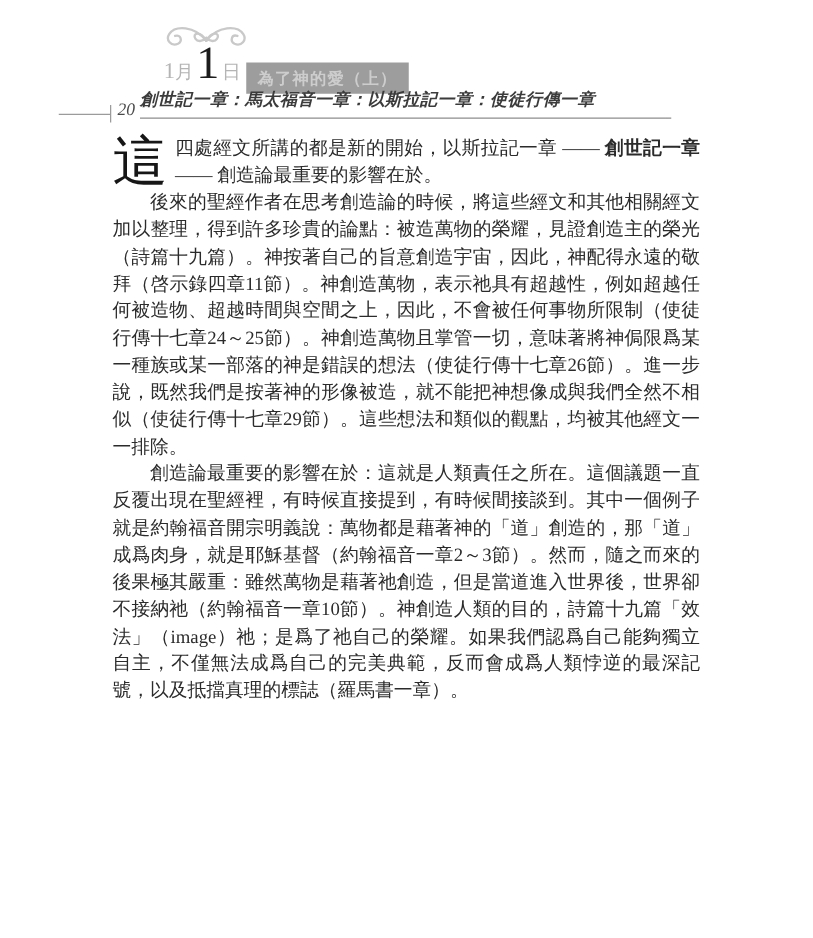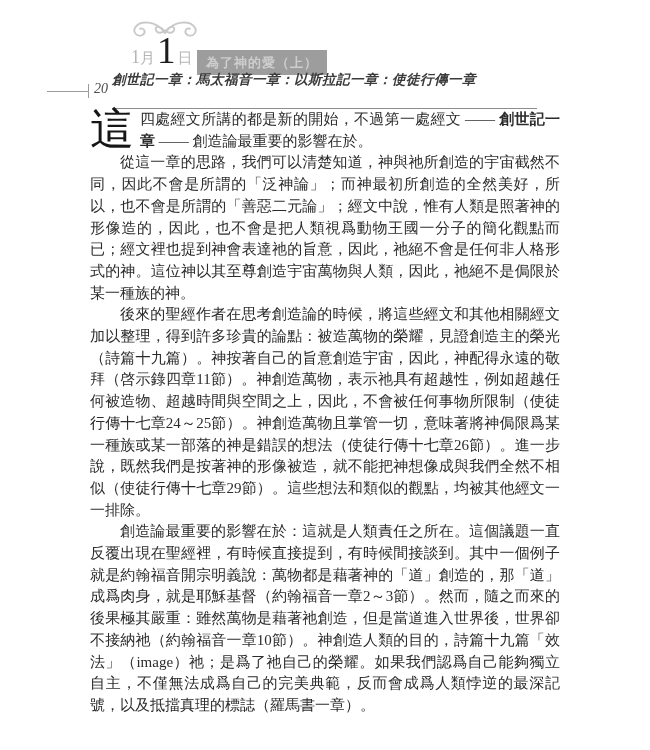--- a/index.html
+++ b/index.html
@@ -51,21 +51,21 @@
   .page-number {
     position:absolute; top:81px; left:94px;
     font-style:italic; font-size:14px; color:#4a4a4a;
   }
   .readings {
     position:absolute; left:112px; top:71px; width:425px;
     font-family:"Liberation Sans","DejaVu Sans",sans-serif;
     font-weight:bold; font-style:italic;
     font-size:13.5px; color:#3b3b3b; letter-spacing:0.5px;
     border-bottom:1px solid #8d8d8d;
-    padding-bottom:19px; white-space:nowrap;
+    padding-bottom:5px; white-space:nowrap;
   }
   
   .content {
     position:absolute; left:90px; top:109px; width:470px;
     font-size:15px; line-height:21.7px;
     text-align:justify; text-justify:inter-ideograph;
     color:#2b2b2b;
   }
   .content p { margin:0; text-indent:2em; }
   .content p.first-para { text-indent:0; }
@@ -98,19 +98,18 @@
 
   <div class="title-badge">為了神的愛（上）</div>
 
   <div class="rule-left"></div>
   <div class="rule-tick"></div>
   <div class="page-number">20</div>
 
   <div class="readings">創世記一章：馬太福音一章：以斯拉記一章：使徒行傳一章</div>
 
   <div class="content">
-    <p class="first-para"><span class="dropcap">這</span><span>四處經文所講的都是新的開始，不過第一處經文 —— </span><span class="bold-ref">創世記一章</span><span> —— 創造論最重要的影響在於。</span></p>
-    <p>從這一章的思路，我們可以清楚知道，神與祂所創造的宇宙截然不同，因此不會是所謂的「泛神論」；而神最初所創造的全然美好，所以，也不會是所謂的「善惡二元論」；經文中說，惟有人類是照著神的形像造的，因此，也不會是把人類視爲動物王國一分子的簡化觀點而已；經文裡也提到神會表達祂的旨意，因此，祂絕不會是任何非人格形式的神。這位神以其至尊創造宇宙萬物與人類，因此，祂絕不是侷限於某一種族的神。</p>
+    <p class="first-para"><span class="dropcap">這</span><span>四處經文所講的都是新的開始，以斯拉記一章 —— </span><span class="bold-ref">創世記一章</span><span> —— 創造論最重要的影響在於。</span></p>
     <p>後來的聖經作者在思考創造論的時候，將這些經文和其他相關經文加以整理，得到許多珍貴的論點：被造萬物的榮耀，見證創造主的榮光（詩篇十九篇）。神按著自己的旨意創造宇宙，因此，神配得永遠的敬拜（啓示錄四章11節）。神創造萬物，表示祂具有超越性，例如超越任何被造物、超越時間與空間之上，因此，不會被任何事物所限制（使徒行傳十七章24～25節）。神創造萬物且掌管一切，意味著將神侷限爲某一種族或某一部落的神是錯誤的想法（使徒行傳十七章26節）。進一步說，既然我們是按著神的形像被造，就不能把神想像成與我們全然不相似（使徒行傳十七章29節）。這些想法和類似的觀點，均被其他經文一一排除。</p>
     <p>創造論最重要的影響在於：這就是人類責任之所在。這個議題一直反覆出現在聖經裡，有時候直接提到，有時候間接談到。其中一個例子就是約翰福音開宗明義說：萬物都是藉著神的「道」創造的，那「道」成爲肉身，就是耶穌基督（約翰福音一章2～3節）。然而，隨之而來的後果極其嚴重：雖然萬物是藉著祂創造，但是當道進入世界後，世界卻不接納祂（約翰福音一章10節）。神創造人類的目的，詩篇十九篇「效法」（image）祂；是爲了祂自己的榮耀。如果我們認爲自己能夠獨立自主，不僅無法成爲自己的完美典範，反而會成爲人類悖逆的最深記號，以及抵擋真理的標誌（羅馬書一章）。</p>
   </div>
 
 </div>
 
 </body></html>

